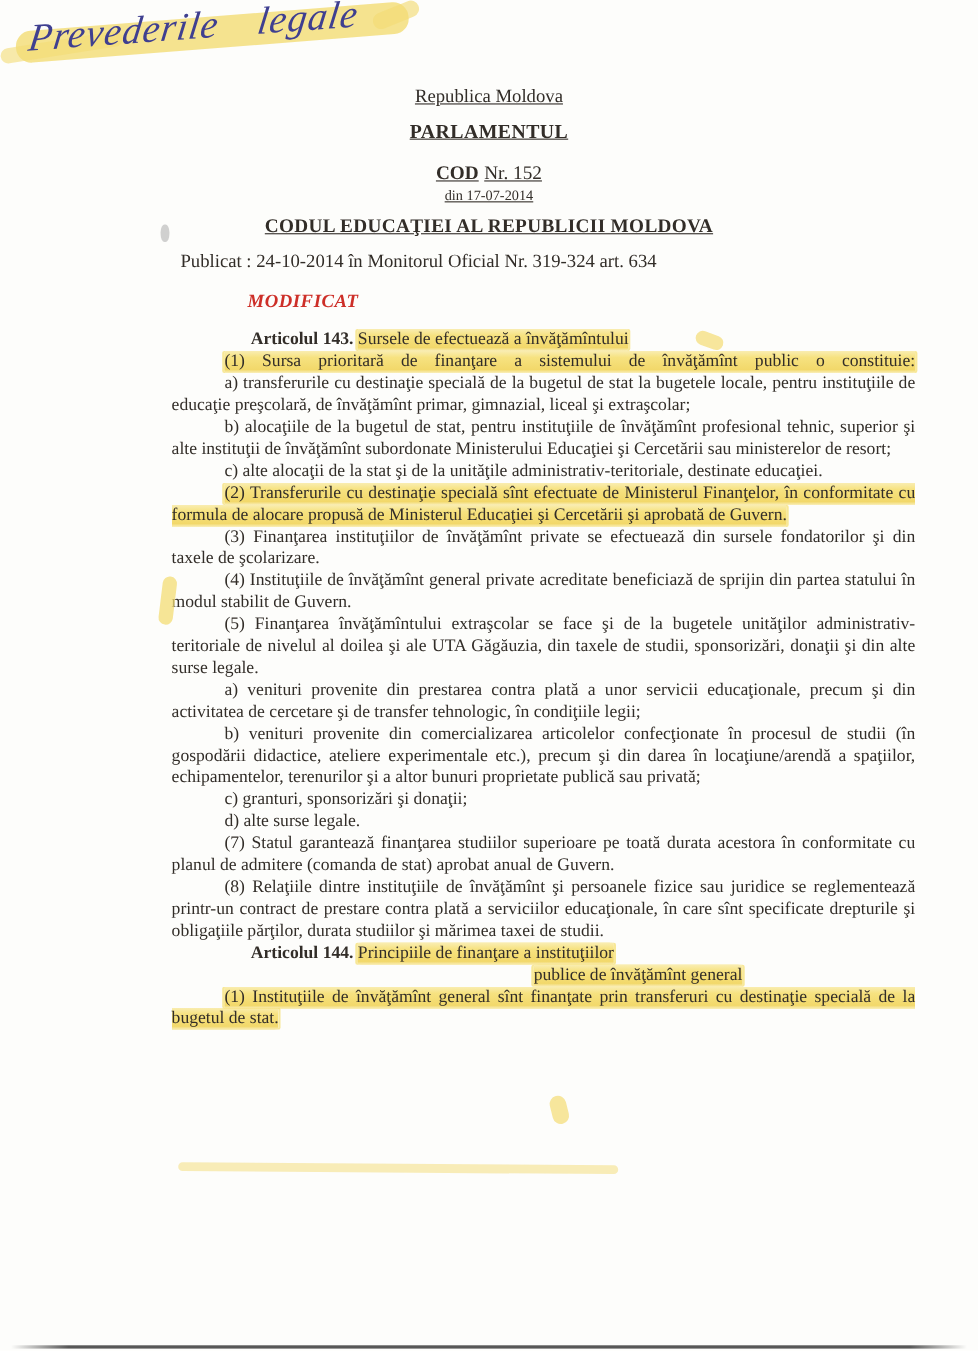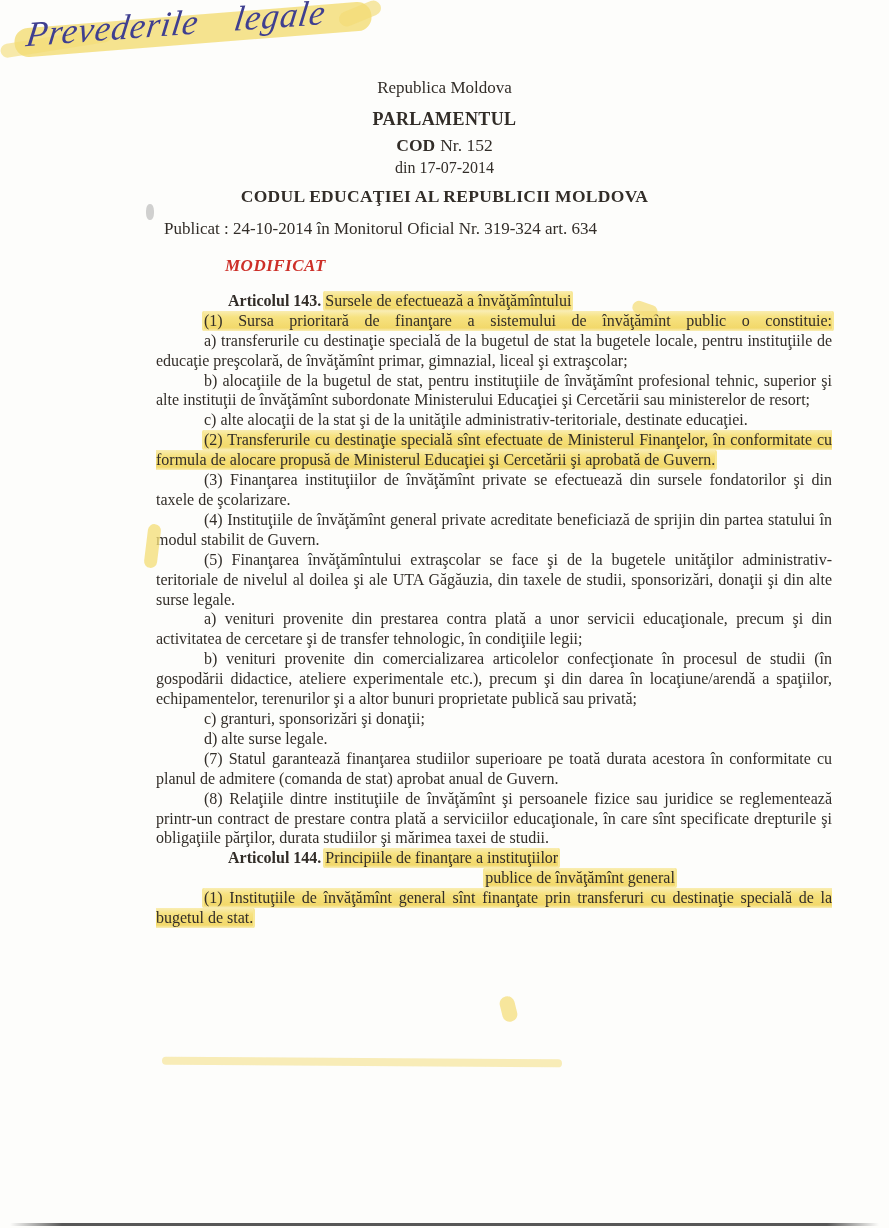--- a/index.html
+++ b/index.html
@@ -18,27 +18,27 @@
   .s3 { left:338px; top:6px; width:44px; height:15px; transform:rotate(-22deg); opacity:.65; }
   .handwriting {
     position:absolute; left:26px; top:3px; white-space:nowrap;
     font-style:italic; font-size:35px; line-height:1.2;
     color:var(--ink,#3f3f90);
     transform:rotate(-4.2deg) skewX(-12deg);
     word-spacing:26px; letter-spacing:1px;
   }
 
   
-  .header { text-align:center; padding-top:78px; }
+  .header { text-align:center; padding-top:78px;text-decoration:underline; }
   .h-line { line-height:1.2; }
   .country { font-size:17px; margin-bottom:11px; }
-  .institution { font-size:18px; font-weight:bold; letter-spacing:.4px; margin-bottom:4px; }
+  .institution { font-size:18px; font-weight:bold; letter-spacing:.4px; margin-bottom:16px; }
   .code-line { font-size:17.5px; margin-bottom:2px; }
   .code-lbl { font-weight:bold; margin-right:5px; }
-  .date-line { font-size:16px; margin-bottom:9px; }
+  .date-line { font-size:13px; margin-bottom:9px; }
   .doc-title { font-size:17.5px; font-weight:bold; letter-spacing:.3px; margin-bottom:11px; }
   .publicat { font-size:17px; margin:12px 0 13px 164px; text-align:left; line-height:1.2; }
   .modificat {
     font-size:17px; font-weight:bold; font-style:italic; letter-spacing:.5px;
     color:var(--red,#cd2f28); margin:16px 0 15px 225px; text-align:left; line-height:1.2;
   }
 
   
   .body-block { margin-left:156px; width:676px; font-size:16px; line-height:19.9px; }
   .para { text-align:justify; text-indent:48px; }

